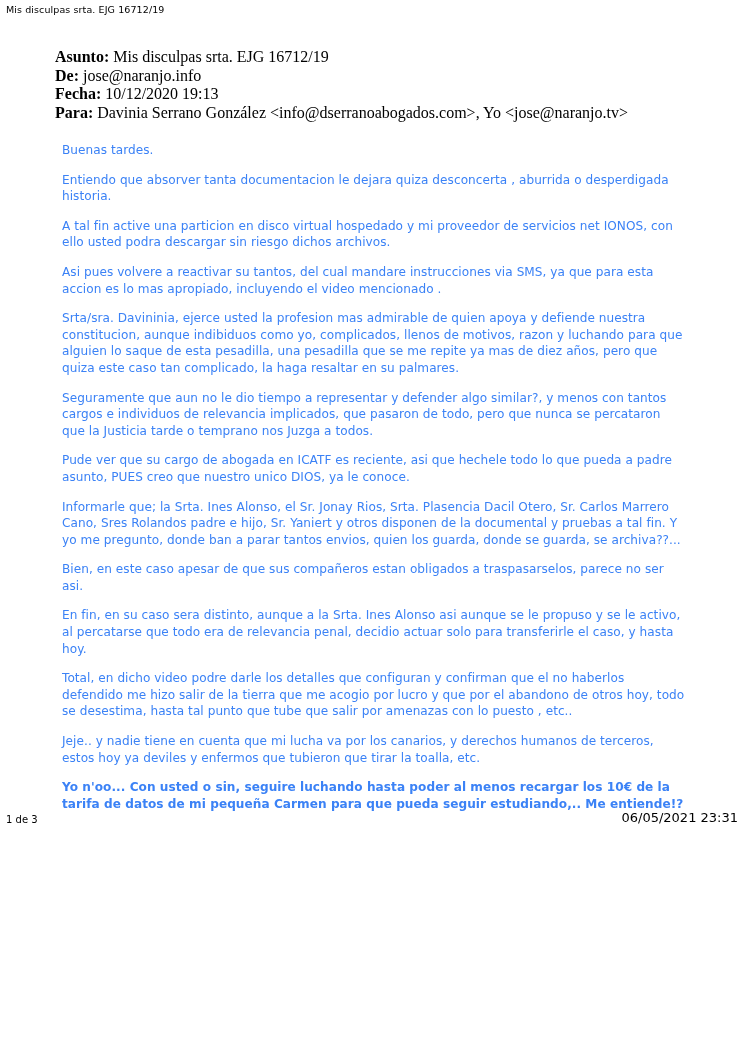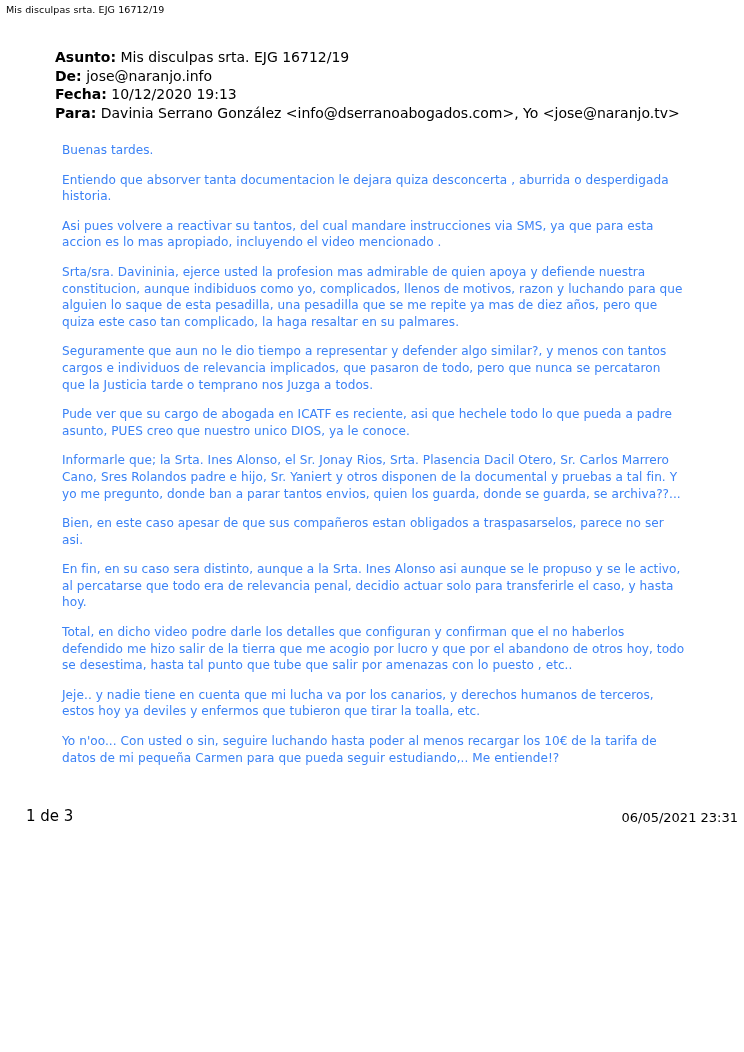--- a/index.html
+++ b/index.html
@@ -27,41 +27,41 @@
     left: 6px;
     font-size: 9.5px;
     line-height: 12px;
     letter-spacing: 0.1px;
     color: #000;
   }
   .print-footer-left {
     position: absolute;
     left: 6px;
     bottom: 10px;
-    font-size: 15px;
+    font-size: 10px;
     color: #000;
-    margin-left: 20px;
   }
   .print-footer-right {
     position: absolute;
     right: 6px;
     bottom: 10px;
     font-size: 13px;
     color: #000;
   }
   .content {
     position: absolute;
     top: 48px;
     left: 55px;
     width: 634px;
   }
   .meta {
-    font-size: 14px;
+    font-size: 16px;
     line-height: 18.5px;
     color: #000;
+    font-family: Liberation Serif, serif;
   }
   .meta-row {
     white-space: nowrap;
     margin: 0;
     padding: 0;
   }
   .meta-label {
     font-weight: bold;
   }
   .meta-value {
@@ -75,20 +75,21 @@
   .para {
     font-size: 12.1px;
     line-height: 16.6px;
     margin: 0 0 13px 0;
     text-align: left;
     color: #3b82f6;
     letter-spacing: 0.05px;
   }
   .para:last-child {
     margin-bottom: 13px;
+    font-weight: bold;
   }
 </style>
 </head>
 <body>
 
 <div class="page">
 
   <div class="print-header">Mis disculpas srta. EJG 16712/19</div>
 
   <div class="content">
@@ -108,20 +109,21 @@
       </div>
       <div class="meta-row">
         <span class="meta-label">Para:</span>
         <span class="meta-value">Davinia Serrano González &lt;info@dserranoabogados.com&gt;, Yo &lt;jose@naranjo.tv&gt;</span>
       </div>
     </div>
 
     <div class="body-block">
       <p class="para">Buenas tardes.</p>
       <p class="para">Entiendo que absorver tanta documentacion le dejara quiza desconcerta , aburrida o desperdigada historia.</p>
+      <p class="para">A tal fin active una particion en disco virtual hospedado y mi proveedor de servicios net IONOS, con ello usted podra descargar sin riesgo dichos archivos.</p>
       <p class="para">Asi pues volvere a reactivar su tantos, del cual mandare instrucciones via SMS, ya que para esta accion es lo mas apropiado, incluyendo el video mencionado .</p>
       <p class="para">Srta/sra. Davininia, ejerce usted la profesion mas admirable de quien apoya y defiende nuestra constitucion, aunque indibiduos como yo, complicados, llenos de motivos, razon y luchando para que alguien lo saque de esta pesadilla, una pesadilla que se me repite ya mas de diez años, pero que quiza este caso tan complicado, la haga resaltar en su palmares.</p>
       <p class="para">Seguramente que aun no le dio tiempo a representar y defender algo similar?, y menos con tantos cargos e individuos de relevancia implicados, que pasaron de todo, pero que nunca se percataron que la Justicia tarde o temprano nos Juzga a todos.</p>
       <p class="para">Pude ver que su cargo de abogada en ICATF es reciente, asi que hechele todo lo que pueda a padre asunto, PUES creo que nuestro unico DIOS, ya le conoce.</p>
       <p class="para">Informarle que; la Srta. Ines Alonso, el Sr. Jonay Rios, Srta. Plasencia Dacil Otero, Sr. Carlos Marrero Cano, Sres Rolandos padre e hijo, Sr. Yaniert y otros disponen de la documental y pruebas a tal fin. Y yo me pregunto, donde ban a parar tantos envios, quien los guarda, donde se guarda, se archiva??...</p>
       <p class="para">Bien, en este caso apesar de que sus compañeros estan obligados a traspasarselos, parece no ser asi.</p>
       <p class="para">En fin, en su caso sera distinto, aunque a la Srta. Ines Alonso asi aunque se le propuso y se le activo, al percatarse que todo era de relevancia penal, decidio actuar solo para transferirle el caso, y hasta hoy.</p>
       <p class="para">Total, en dicho video podre darle los detalles que configuran y confirman que el no haberlos defendido me hizo salir de la tierra que me acogio por lucro y que por el abandono de otros hoy, todo se desestima, hasta tal punto que tube que salir por amenazas con lo puesto , etc..</p>
       <p class="para">Jeje.. y nadie tiene en cuenta que mi lucha va por los canarios, y derechos humanos de terceros, estos hoy ya deviles y enfermos que tubieron que tirar la toalla, etc.</p>
       <p class="para">Yo n'oo... Con usted o sin, seguire luchando hasta poder al menos recargar los 10€ de la tarifa de datos de mi pequeña Carmen para que pueda seguir estudiando,.. Me entiende!?</p>

